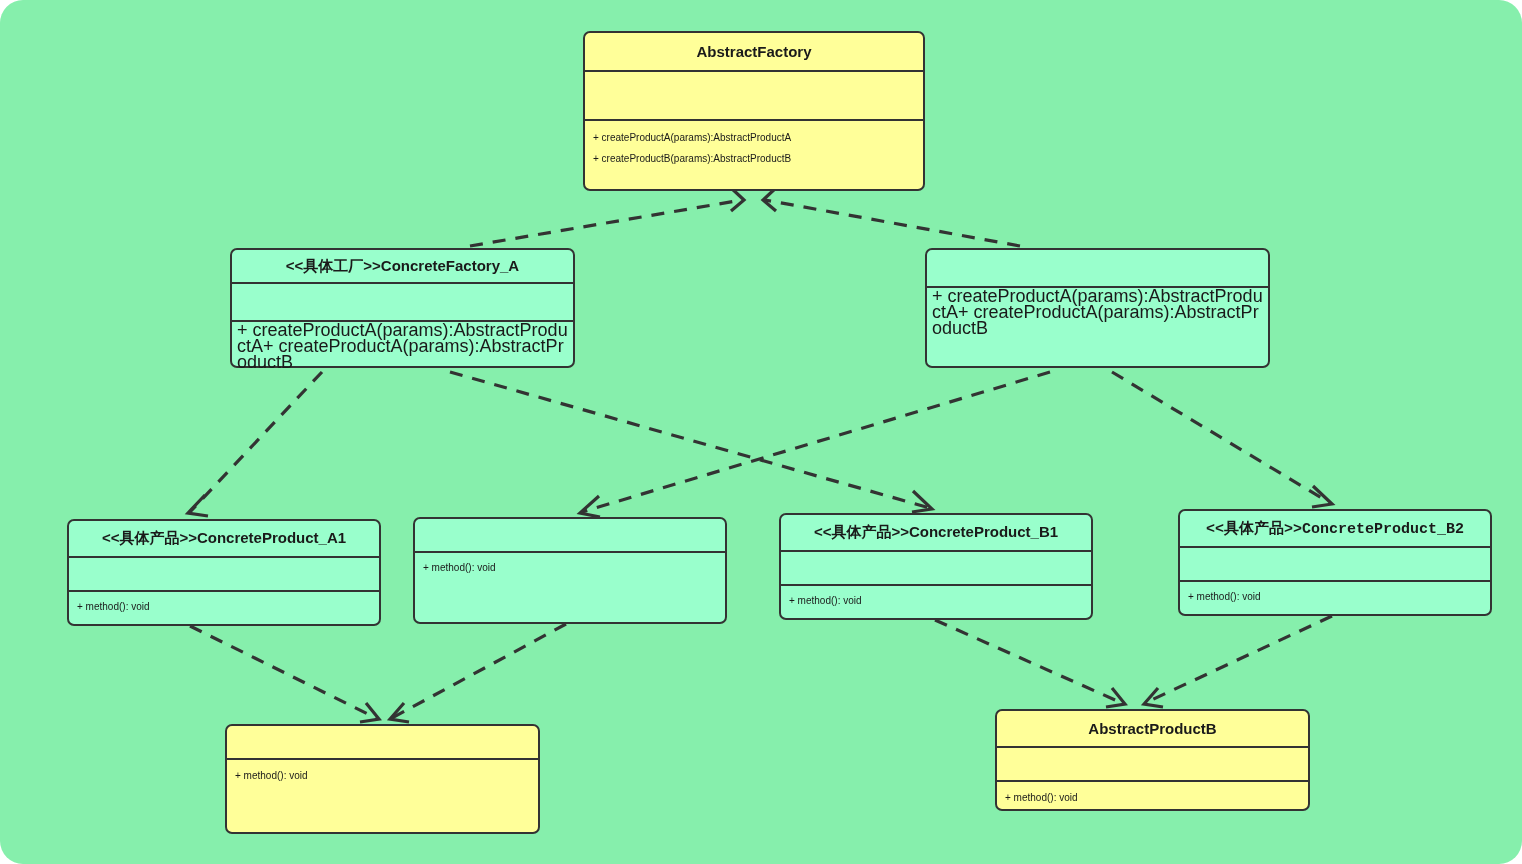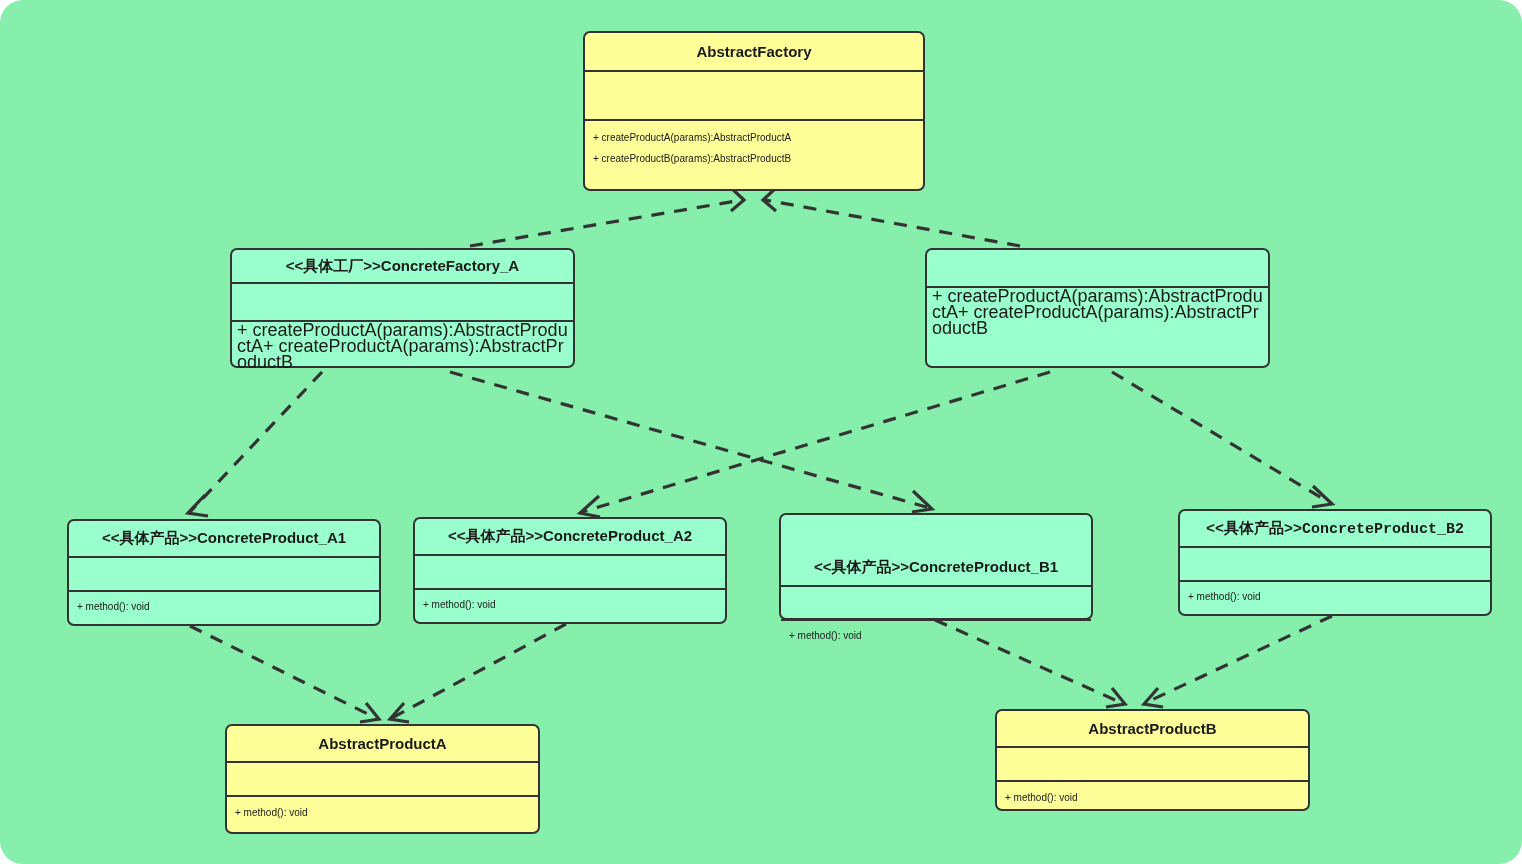--- a/index.html
+++ b/index.html
@@ -133,39 +133,37 @@
     <div class="ops overflow" style="height:44px;">+ createProductA(params):AbstractProductA+ createProductA(params):AbstractProductB</div>
   </div>
 
   <div class="node green" style="left:31px; top:519px; width:314px; height:107px;margin-left:36px;">
     <div class="title" style="height:37px;">&lt;&lt;具体产品&gt;&gt;ConcreteProduct_A1</div>
     <div class="attrs" style="height:34px;"></div>
     <div class="ops" style="height:32px; padding-top:4px;">+ method(): void</div>
   </div>
 
   <div class="node green" style="left:413px; top:517px; width:314px; height:107px;">
-    <div class="title" style="height:37px;">&lt;&lt;具体产品&gt;&gt;ConcreteProduct_A2</div>
     <div class="attrs" style="height:34px;"></div>
     <div class="ops" style="height:32px; padding-top:4px;">+ method(): void</div>
   </div>
 
   <div class="node green" style="left:779px; top:513px; width:314px; height:107px;">
-    <div class="title" style="height:37px;margin-top:35px;">&lt;&lt;具体产品&gt;&gt;ConcreteProduct_B1</div>
+    <div class="title" style="height:37px;">&lt;&lt;具体产品&gt;&gt;ConcreteProduct_B1</div>
     <div class="attrs" style="height:34px;"></div>
     <div class="ops" style="height:32px; padding-top:4px;">+ method(): void</div>
   </div>
 
   <div class="node green" style="left:1178px; top:509px; width:314px; height:107px;">
     <div class="title" style="height:37px;font-family:Liberation Mono, monospace;">&lt;&lt;具体产品&gt;&gt;ConcreteProduct_B2</div>
     <div class="attrs" style="height:34px;"></div>
     <div class="ops" style="height:32px; padding-top:4px;">+ method(): void</div>
   </div>
 
   <div class="node yellow" style="left:225px; top:724px; width:315px; height:110px;">
-    <div class="title" style="height:37px;">AbstractProductA</div>
     <div class="attrs" style="height:34px;"></div>
     <div class="ops" style="height:35px; padding-top:5px;">+ method(): void</div>
   </div>
 
   <div class="node yellow" style="left:995px; top:709px; width:315px; height:102px;">
     <div class="title" style="height:37px;">AbstractProductB</div>
     <div class="attrs" style="height:34px;"></div>
     <div class="ops" style="height:35px; padding-top:5px;">+ method(): void</div>
   </div>
 

